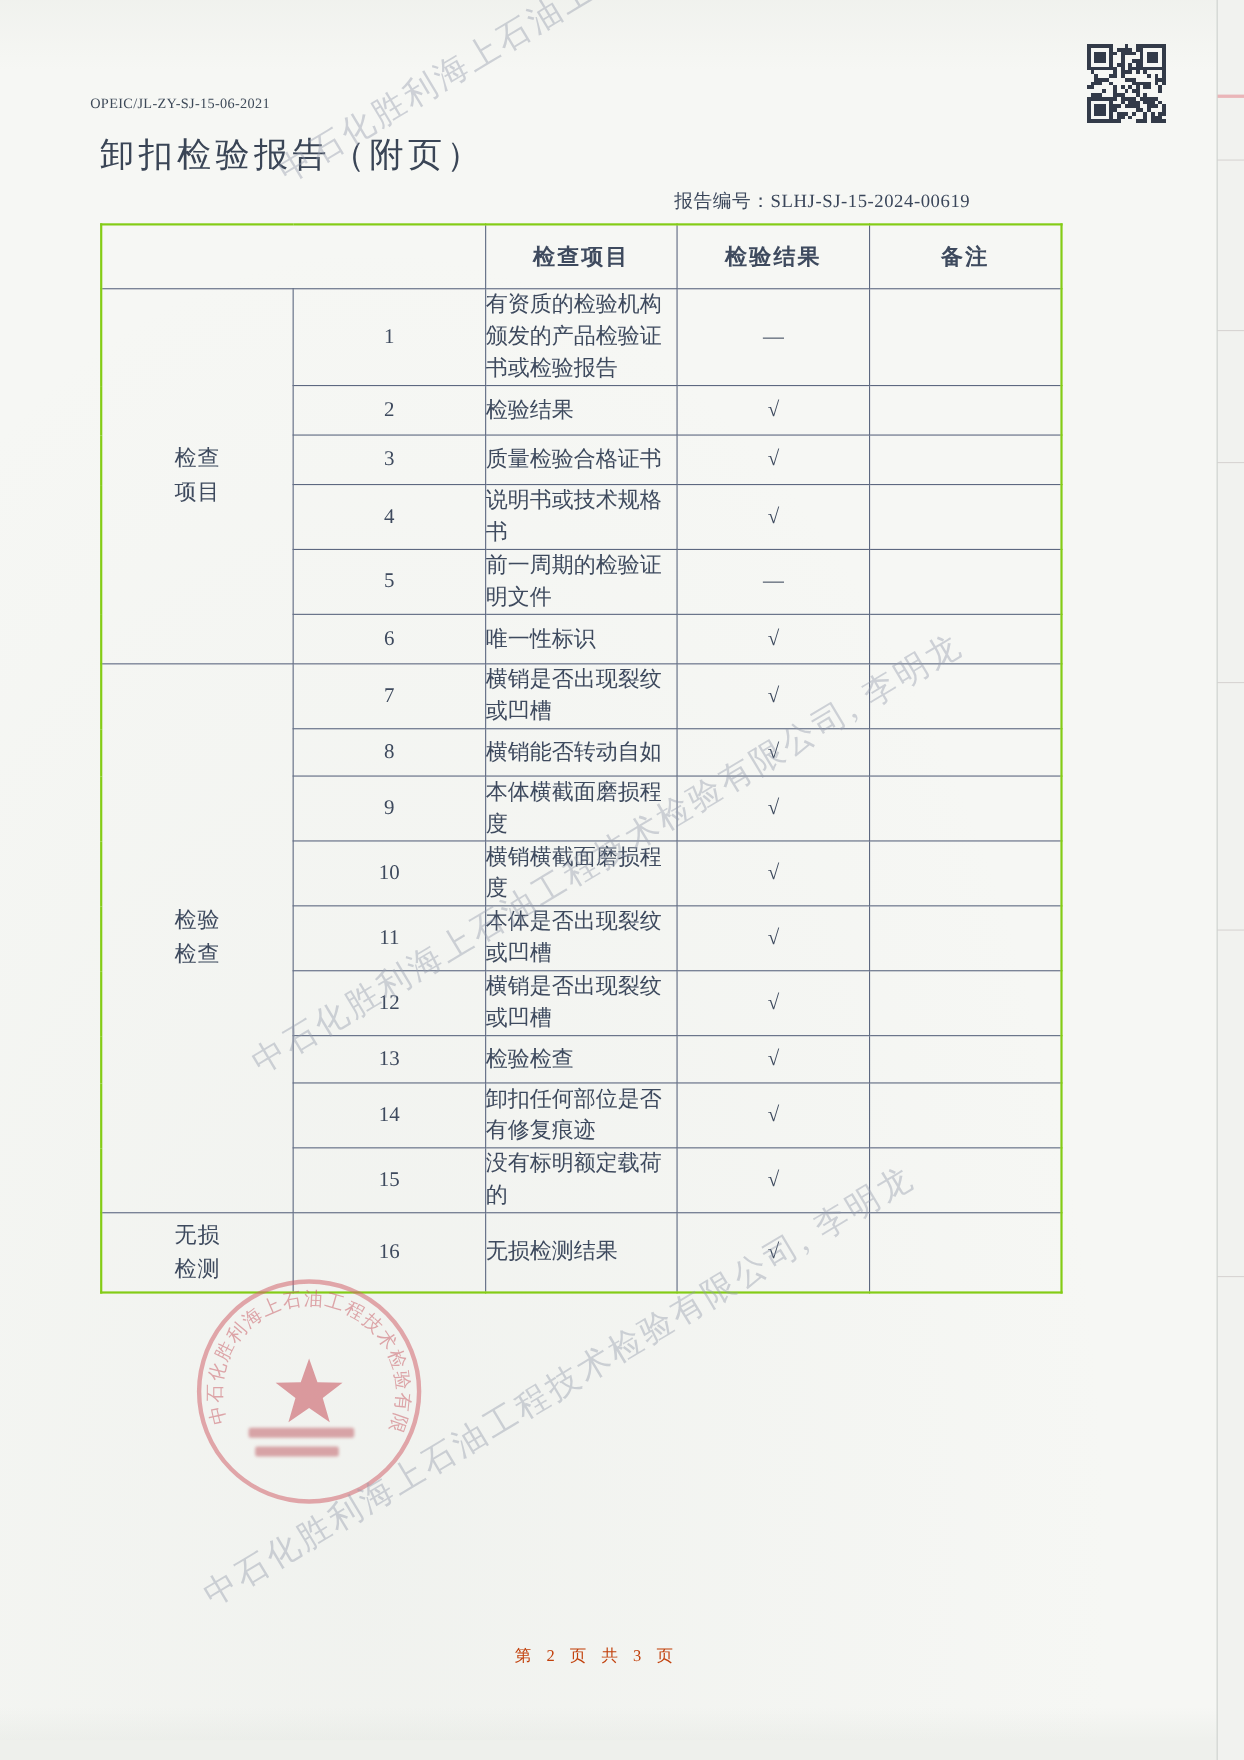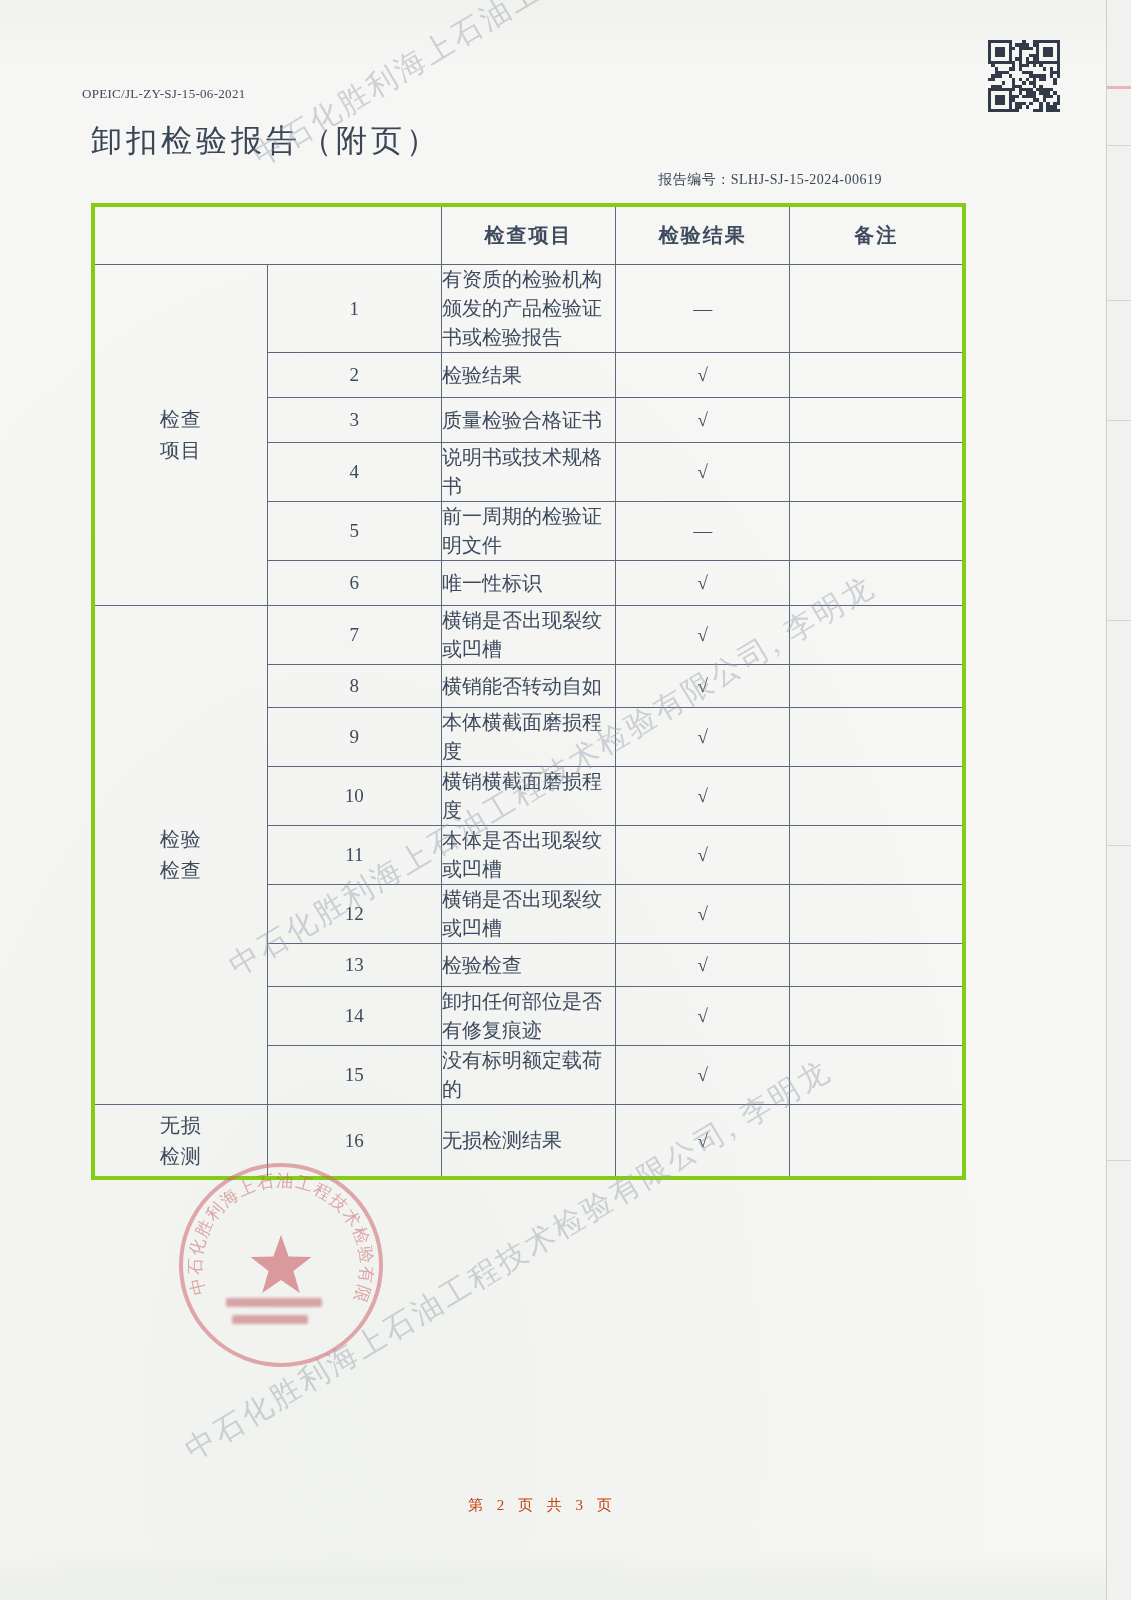--- a/index.html
+++ b/index.html
@@ -13,34 +13,34 @@
   
   .scan-tint{position:absolute;inset:0;pointer-events:none;
     background:
       linear-gradient(180deg, rgba(225,228,222,.28) 0%, rgba(255,255,255,0) 4%),
       linear-gradient(0deg, rgba(220,224,218,.45) 0%, rgba(255,255,255,0) 3%),
       radial-gradient(ellipse at 30% 90%, rgba(215,220,214,.18), rgba(255,255,255,0) 60%);
   }
   .doc-code{position:absolute;left:82px;top:86px;font-size:13px;letter-spacing:.3px;color:#3d4958;}
   .title{position:absolute;left:91px;top:120px;width:875px;margin:0;text-align:left;
     font-size:31px;font-weight:400;letter-spacing:4px;color:#3a4556;}
-  .report-no{position:absolute;top:171px;right:249px;font-size:14px;color:#3a465a;letter-spacing:.5px;}
+  .report-no{position:absolute;top:171px;right:249px;font-size:17px;color:#3a465a;letter-spacing:.5px;}
 
   
   .wm{position:absolute;white-space:nowrap;font-size:30px;letter-spacing:3px;
     color:rgba(148,156,172,.42);transform:rotate(-31deg);transform-origin:left center;z-index:3;}
   .wm-a{left:256px;top:138px;}
   .wm-b{left:232px;top:948px;}
   .wm-c{left:188px;top:1432px;}
 
   
   table.insp{position:absolute;left:91px;top:203px;z-index:2;border-collapse:collapse;table-layout:fixed;
     width:875px;background:transparent;font-size:20px;color:#3e4a5e;}
   table.insp th,table.insp td{border:1px solid #5d6880;padding:0;background:transparent;}
-  table.insp{border:4px solid #84cc16;}
+  table.insp{border:2px solid #84cc16;}
   table.insp th{font-weight:700;height:57px;letter-spacing:2px;}
   td.c-no{text-align:center;font-size:19px;}
   td.c-item{text-align:left;padding:4px 10px 4px 12px;line-height:1.45;}
   td.c-res{text-align:center;font-size:19px;}
   td.c-rem{}
   td.group-cell{text-align:center;vertical-align:middle;}
   span.group-label{display:inline-block;width:2.15em;word-break:break-all;line-height:1.55;letter-spacing:1px;}
   tr.r1 td{height:56px;}
   tr.r2 td,tr.r3 td,tr.r4 td,tr.r5 td,tr.r6 td{height:44px;}
   tr.r7 td,tr.r8 td,tr.r9 td,tr.r10 td,tr.r11 td,tr.r12 td,tr.r13 td,tr.r14 td,tr.r15 td{height:42px;}

